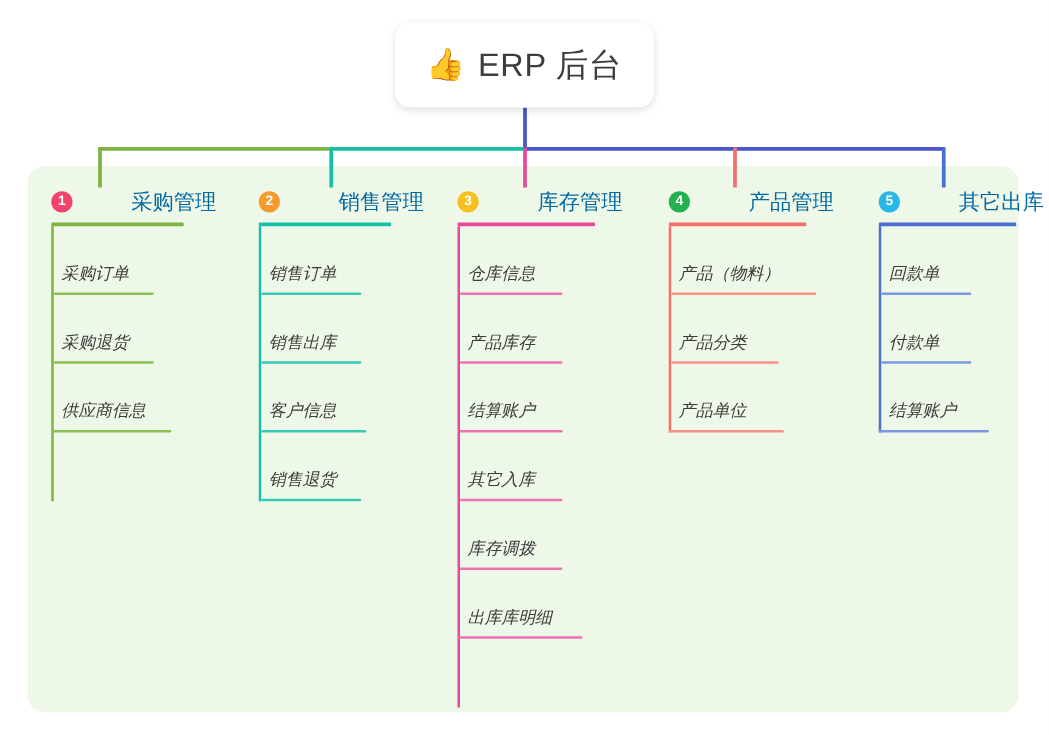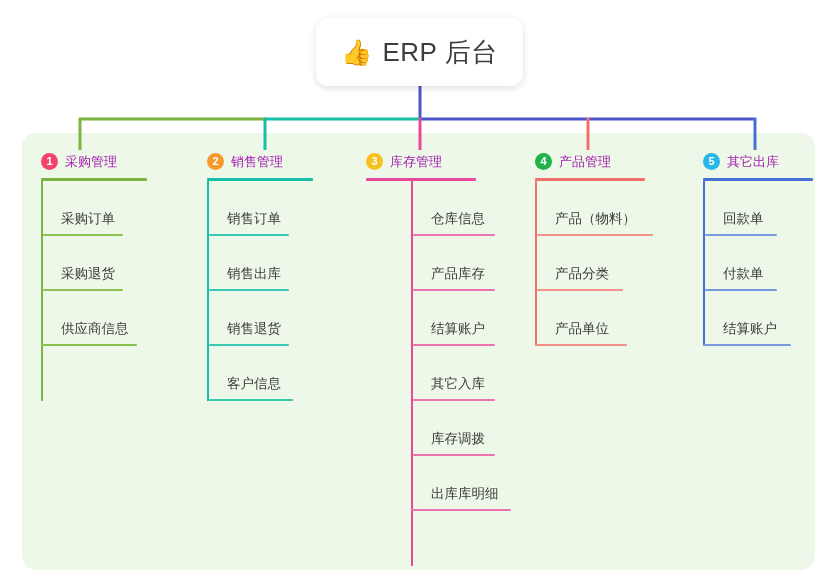--- a/index.html
+++ b/index.html
@@ -48,33 +48,33 @@
     height:33px;
     display:flex;align-items:center;
     gap:7px;
     padding-left:16px;
   }
   .badge{
     width:17px;height:17px;border-radius:50%;
     color:#fff;font-size:11px;line-height:17px;text-align:center;
     font-weight:bold;flex:0 0 auto;
   }
-  .btitle{font-size:13px;color:#a21caf;white-space:nowrap;}
+  .btitle{font-size:17px;color:#0369a1;white-space:nowrap;margin-left:40px;}
   .bhead-rule{height:3px;border-radius:1px;}
 
   .kids{position:relative;padding-top:0;}
   .rail{position:absolute;left:0;top:0;width:2px;}
   .leaf{
     position:relative;
     height:55px;
     display:flex;flex-direction:column;justify-content:flex-end;
   }
   .leaf-txt{
     font-size:13.5px;color:#3b3b3b;white-space:nowrap;
-    padding-left:20px;padding-bottom:6px;
+    padding-left:8px;padding-bottom:6px;font-style:italic;
   }
   .leaf-rule{height:2px;border-radius:1px;margin-left:2px;}
 </style>
 </head>
 <body>
 
 <div id="stage">
 
   <div class="panel"></div>
 
@@ -131,37 +131,37 @@
       <div class="rail" style="background:#16bfa6;height:220px;"></div>
       <div class="leaf">
         <div class="leaf-txt">销售订单</div>
         <div class="leaf-rule" style="background:#38c9b4;width:80px;"></div>
       </div>
       <div class="leaf">
         <div class="leaf-txt">销售出库</div>
         <div class="leaf-rule" style="background:#38c9b4;width:80px;"></div>
       </div>
       <div class="leaf">
+        <div class="leaf-txt">客户信息</div>
+        <div class="leaf-rule" style="background:#38c9b4;width:84px;"></div>
+      </div>
+      <div class="leaf">
         <div class="leaf-txt">销售退货</div>
         <div class="leaf-rule" style="background:#38c9b4;width:80px;"></div>
       </div>
-      <div class="leaf">
-        <div class="leaf-txt">客户信息</div>
-        <div class="leaf-rule" style="background:#38c9b4;width:84px;"></div>
-      </div>
     </div>
   </div>
 
   <div class="branch" style="left:366px;width:160px;">
     <div class="bhead" style="padding-left:0;">
       <span class="badge" style="background:#f6c01e;">3</span>
       <span class="btitle">库存管理</span>
     </div>
     <div class="bhead-rule" style="background:#e8499b;width:110px;"></div>
-    <div class="kids" style="height:385px;margin-left:45px;">
+    <div class="kids" style="height:385px;">
       <div class="rail" style="background:#e8499b;height:385px;"></div>
       <div class="leaf">
         <div class="leaf-txt">仓库信息</div>
         <div class="leaf-rule" style="background:#ef72b0;width:82px;"></div>
       </div>
       <div class="leaf">
         <div class="leaf-txt">产品库存</div>
         <div class="leaf-rule" style="background:#ef72b0;width:82px;"></div>
       </div>
       <div class="leaf">

